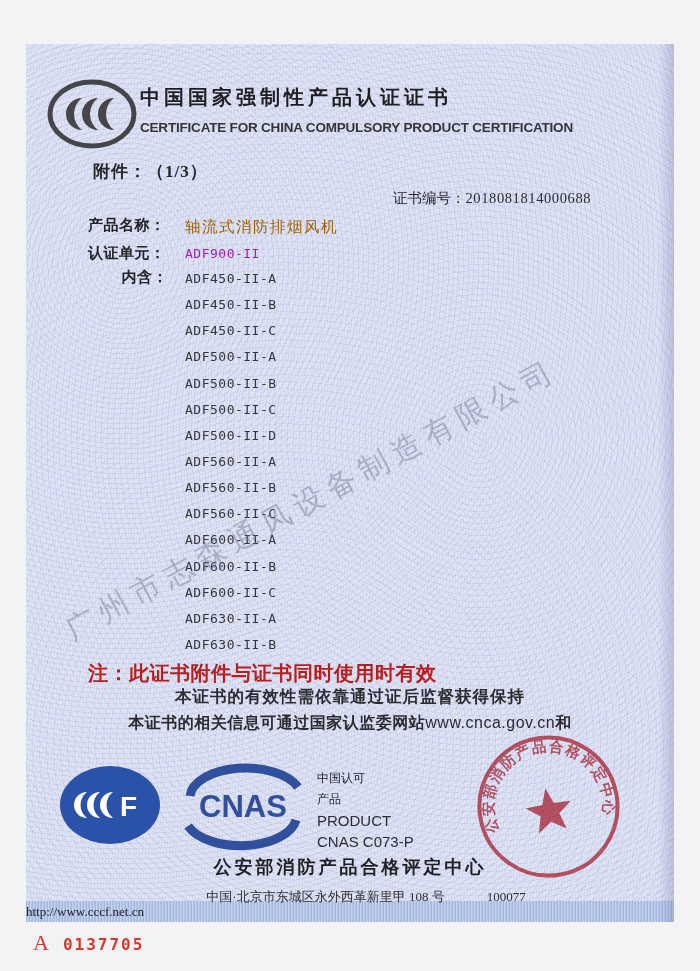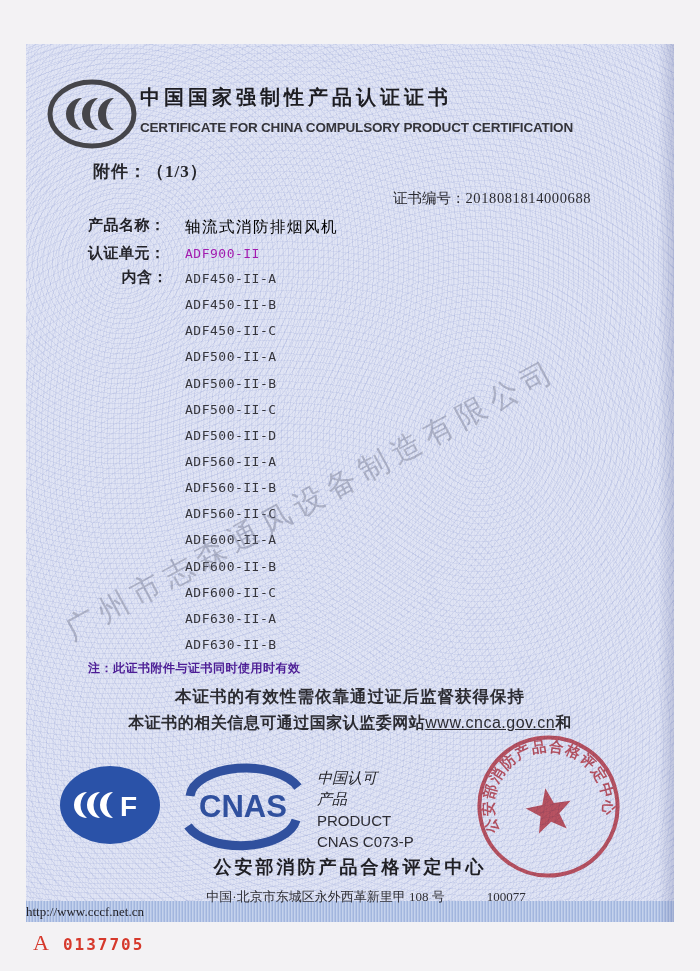--- a/index.html
+++ b/index.html
@@ -37,46 +37,46 @@
   .attachment { left:93px; top:160px; font-size:17px; font-weight:600; letter-spacing:1px; color:#26262b; }
 
   .certno { left:393px; top:189px; font-size:14.5px; color:#2a2a30; }
   .certno .val { letter-spacing:0.6px; }
 
   .field-label { left:88px; width:80px; font-size:15px; font-weight:600; color:#232329; letter-spacing:0.5px; }
   .fl-product { top:216px; }
   .fl-unit    { top:244px; }
   .fl-includes{ top:268px; text-align:right; }
 
-  .field-value-cn { left:185px; top:217px; font-size:15.5px; font-weight:500; letter-spacing:1.5px; color:#000000; }
+  .field-value-cn { left:185px; top:217px; font-size:15.5px; font-weight:500; letter-spacing:1.5px; color:#a16207; }
   .field-value-unit { left:185px; top:246px; font-size:13px; letter-spacing:0.5px; color:#a21caf; }
 
   .model-list { left:185px; top:266px; font-size:13px; letter-spacing:0.5px; color:#35353c; }
   .model-list div { height:26.15px; line-height:26.15px; }
 
   .watermark {
     left:68px; top:612px; width:600px;
     transform:rotate(-28.5deg); transform-origin:0 50%;
     font-size:30px; letter-spacing:7px; color:rgba(108,112,136,0.42);
     white-space:nowrap; pointer-events:none;
   }
 
-  .note1 { left:88px; top:660px; font-size:12px; font-weight:600; color:#4c1d95; letter-spacing:0.5px; }
+  .note1 { left:88px; top:660px; font-size:20px; font-weight:600; color:#b91c1c; letter-spacing:0.5px; }
   .note-center { left:0; width:700px; text-align:center; color:#2b2b31;
                  font-family:"Liberation Sans", sans-serif; font-weight:600; }
   .nc2 { top:686px; font-size:16.5px; letter-spacing:1px; }
   .nc3 { top:713px; font-size:16px; letter-spacing:0.5px; }
   .nc4 { top:740px; font-size:16px; letter-spacing:0.5px; }
-  .url { text-decoration:underline; font-family:"Liberation Sans", sans-serif; font-weight:500; }
+  .url { font-family:"Liberation Sans", sans-serif; font-weight:500; }
 
   .cccf-logo { left:57px;  top:763px; }
   .cnas-logo { left:182px; top:760px; }
 
   .accred { left:317px; top:768px; color:#222228; }
-  .accred .cnline { font-size:15px; line-height:21px; font-family:"Liberation Serif", serif;font-style:italic; }
+  .accred .cnline { font-size:12px; line-height:21px; font-family:"Liberation Serif", serif; }
   .accred .enline { font-size:15px; line-height:21px; font-family:"Liberation Sans", sans-serif; color:#2c2c33; }
 
   .issuer-label { left:452px; top:800px; font-size:15px; font-weight:600; letter-spacing:2px; color:#26262b; }
 
   .stamp { left:466px; top:724px; transform:rotate(-10deg); opacity:0.88; mix-blend-mode:multiply; }
 
   .footer-org { left:0; top:855px; width:700px; text-align:center;
                 font-size:18px; font-weight:bold; letter-spacing:3px; color:#1f1f24; }
   .footer-addr { left:0; top:888px; width:700px; text-align:center; font-size:13px; color:#2d2d33;padding-left:32px; }
   .footer-addr .gap { display:inline-block; width:42px; }

